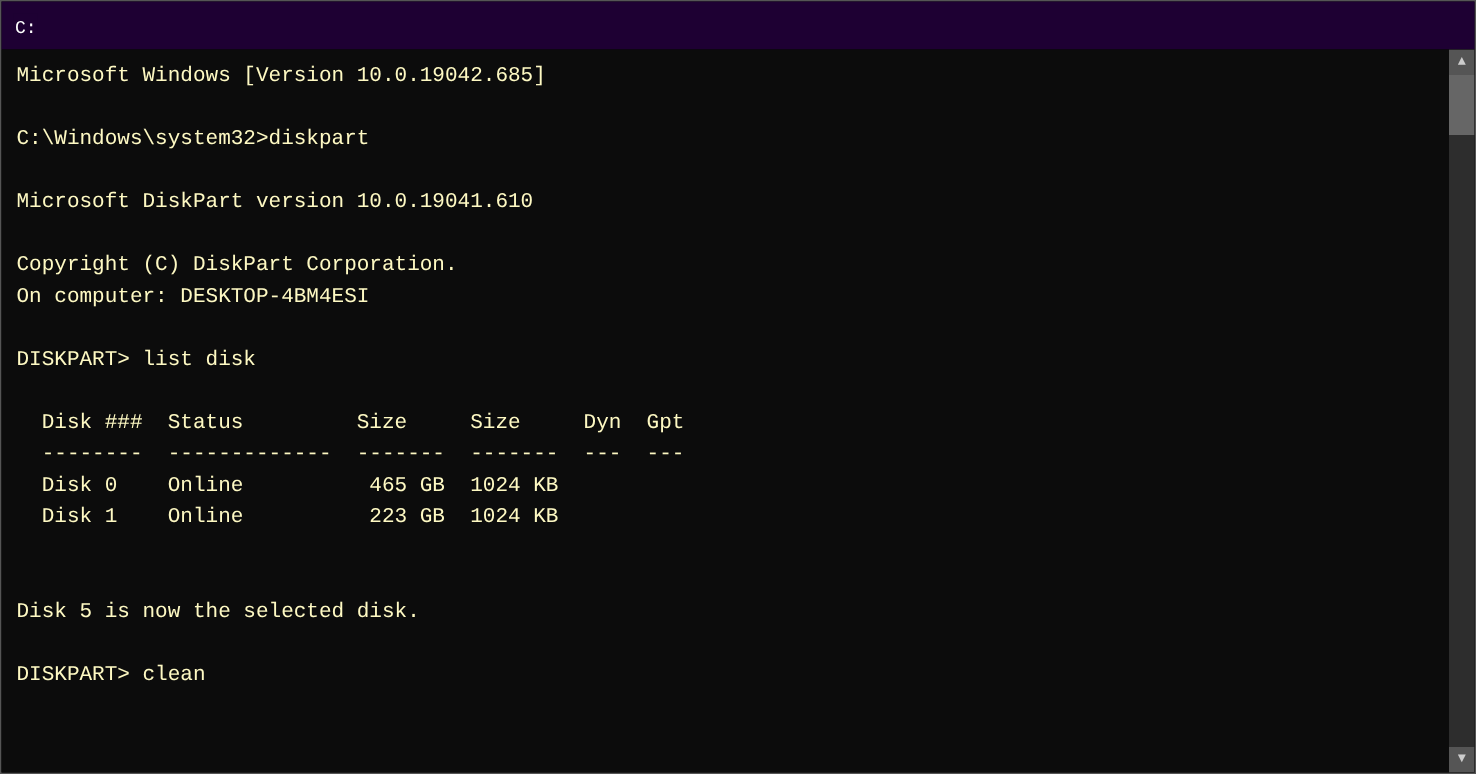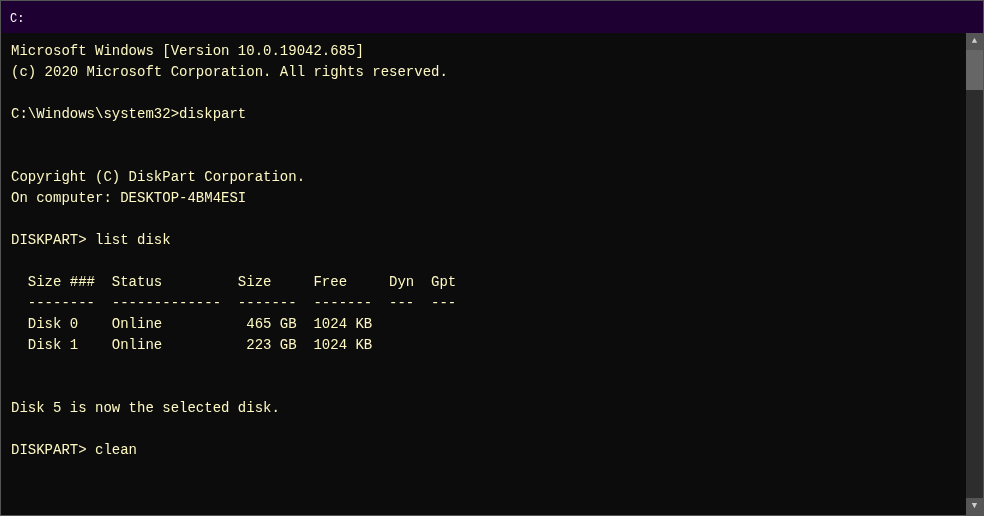--- a/index.html
+++ b/index.html
@@ -167,31 +167,31 @@
       <div class="title-btn"></div>
       <div class="title-btn"></div>
       <div class="title-btn close"></div>
     </div>
   </div>
 
   <div class="terminal-body">
     <div class="terminal-content">
 
     <div class="line">Microsoft Windows [Version 10.0.19042.685]</div>
-        <div class="line">(c) 2020 Microsoft Corporation. All rights reserved.</div>
         <div class="line empty"></div>
         <div class="line">C:\Windows\system32&gt;diskpart</div>
         <div class="line empty"></div>
+        <div class="line">Microsoft DiskPart version 10.0.19041.610</div>
         <div class="line empty"></div>
         <div class="line">Copyright (C) DiskPart Corporation.</div>
         <div class="line">On computer: DESKTOP-4BM4ESI</div>
         <div class="line empty"></div>
         <div class="line">DISKPART&gt; list disk</div>
         <div class="line empty"></div>
-        <div class="line">  Size ###  Status         Size     Free     Dyn  Gpt</div>
+        <div class="line">  Disk ###  Status         Size     Size     Dyn  Gpt</div>
         <div class="line">  --------  -------------  -------  -------  ---  ---</div>
         <div class="line">  Disk 0    Online          465 GB  1024 KB</div>
         <div class="line">  Disk 1    Online          223 GB  1024 KB</div>
         <div class="line empty"></div>
         <div class="line empty"></div>
         <div class="line">Disk 5 is now the selected disk.</div>
         <div class="line empty"></div>
         <div class="line clean-line"><span>DISKPART&gt; clean</span></div>
       </div>
 

